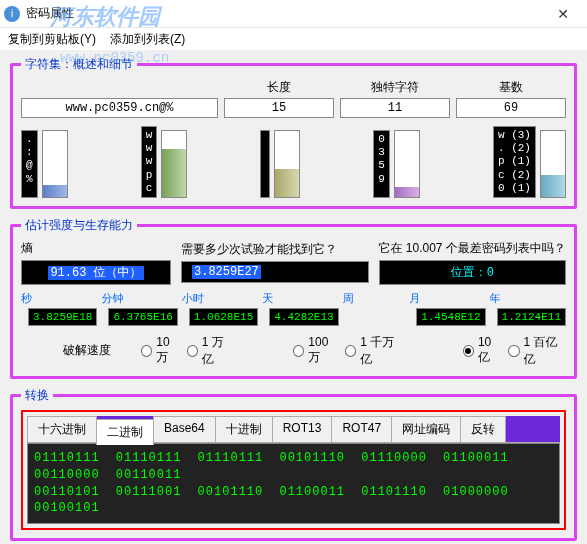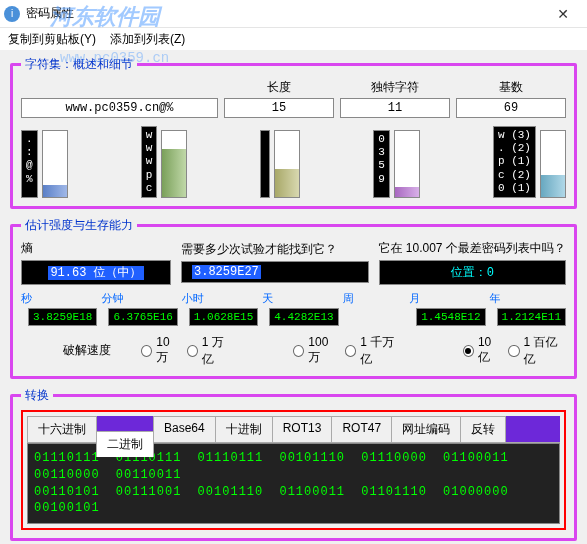--- a/index.html
+++ b/index.html
@@ -44,21 +44,21 @@
 .speed-row { display: flex; align-items: center; margin-top: 8px; gap: 30px; }
 .speed-row .sl { width: 90px; text-align: right; }
 .speed-col { display: flex; flex-direction: row; gap: 4px; }
 .radio { display: flex; align-items: center; gap: 4px; cursor: default; }
 .radio .r { width: 12px; height: 12px; border: 1px solid #666; border-radius: 50%; display: inline-flex; align-items: center; justify-content: center; background: #fff; }
 .radio .r.on::after { content: ""; width: 6px; height: 6px; background: #000; border-radius: 50%; }
 .conv-box { position: relative; }
 .red-outline { border: 2px solid red; padding: 4px; }
 .tabs { display: flex; background: #6d28d9; border-bottom: 1px solid #aaa; }
 .tab { padding: 4px 10px; border: 1px solid #aaa; border-bottom: none; background: #f0f0f0; margin-right: -1px; cursor: default; font-size: 12px; }
-.tab.active { background: #fff; position: relative; top: 15px; }
+.tab.active { background: #fff; position: relative; top: 3px; }
 .binview { background: #222; padding: 6px; font-family: "Courier New", monospace; font-size: 12px; letter-spacing: 1px; word-spacing: 8px; line-height: 1.4; border: 1px solid #888; }
 .binview span { color: #0c0; }
 .binview .g { color: #0f0; }
 </style>
 </head>
 <body>
 
 <div class="titlebar">
   <span class="ico">i</span>
   <span class="title">密码属性</span>

